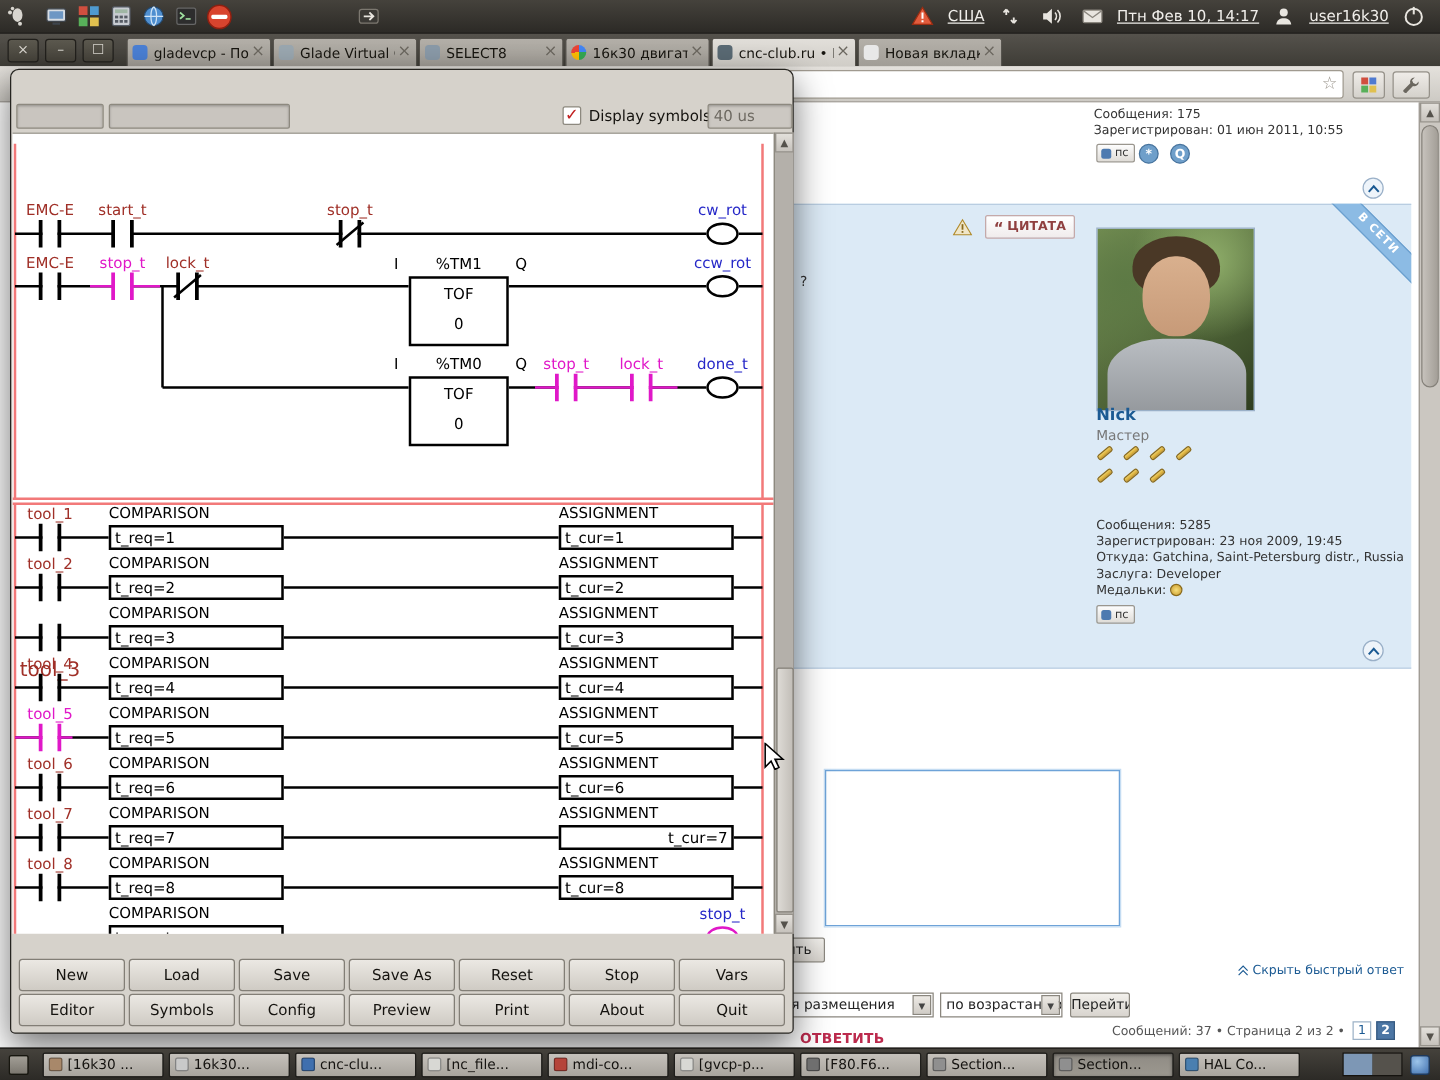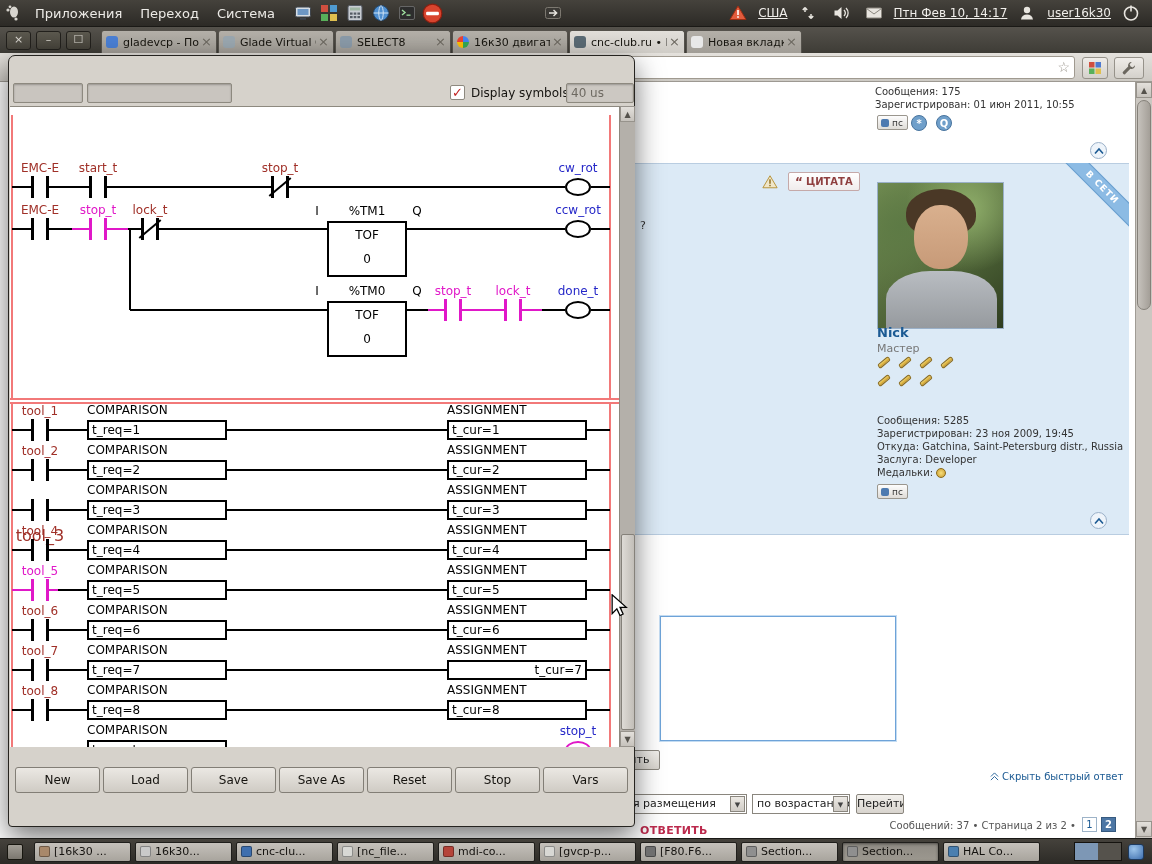--- a/index.html
+++ b/index.html
@@ -110,25 +110,20 @@
 
   <div id="toppanel">
     <span class="picon">
         <svg viewBox="0 0 18 18">
           <ellipse cx="10" cy="8" rx="4" ry="5.5" fill="#d8d5cf"></ellipse>
           <circle cx="4" cy="6" r="1.6" fill="#d8d5cf"></circle>
           <circle cx="6" cy="2.8" r="1.4" fill="#d8d5cf"></circle>
           <circle cx="12" cy="15" r="1.6" fill="#d8d5cf"></circle>
         </svg>
       </span>
-    <div id="panel-menus" style="display:flex;height:100%;">
-        <div class="pmenu">Приложения</div>
-        <div class="pmenu">Переход</div>
-        <div class="pmenu">Система</div>
-      </div>
     <div id="panel-left-icons">
         <span class="picon">
           <svg viewBox="0 0 18 18">
             <rect x="1.5" y="3" width="15" height="10" rx="1.5" fill="#d7dde3" stroke="#3e444c"></rect>
             <rect x="3.5" y="5" width="11" height="6" fill="#6d97c4"></rect>
             <rect x="6" y="14" width="6" height="1.8" fill="#3e444c"></rect>
           </svg>
         </span>
         <span class="picon">
           <svg viewBox="0 0 18 18">
@@ -580,20 +575,29 @@
     </div>
     <div class="lrow" id="lbtns1">
         <div class="lbtn" style="left: 6px; width: 85px;">New</div>
         <div class="lbtn" style="left: 94px; width: 85px;">Load</div>
         <div class="lbtn" style="left: 182px; width: 85px;">Save</div>
         <div class="lbtn" style="left: 270px; width: 85px;">Save As</div>
         <div class="lbtn" style="left: 358px; width: 85px;">Reset</div>
         <div class="lbtn" style="left: 446px; width: 85px;">Stop</div>
         <div class="lbtn" style="left: 534px; width: 85px;">Vars</div>
       </div>
+    <div class="lrow" id="lbtns2">
+        <div class="lbtn" style="left: 6px; width: 85px;">Editor</div>
+        <div class="lbtn" style="left: 94px; width: 85px;">Symbols</div>
+        <div class="lbtn" style="left: 182px; width: 85px;">Config</div>
+        <div class="lbtn" style="left: 270px; width: 85px;">Preview</div>
+        <div class="lbtn" style="left: 358px; width: 85px;">Print</div>
+        <div class="lbtn" style="left: 446px; width: 85px;">About</div>
+        <div class="lbtn" style="left: 534px; width: 85px;">Quit</div>
+      </div>
   </div>
 
   <svg id="cursor" width="20" height="22" viewBox="0 0 12 14">
     <path d="M1 0.5v12l3-3 2 4.2 2-1-2-4.2h4z" fill="#fff" stroke="#000" stroke-width="0.8"></path>
   </svg>
 
   <div id="taskbar">
     <div class="tblauncher"></div>
     <div id="tbitems">
         <div class="tbtn">

